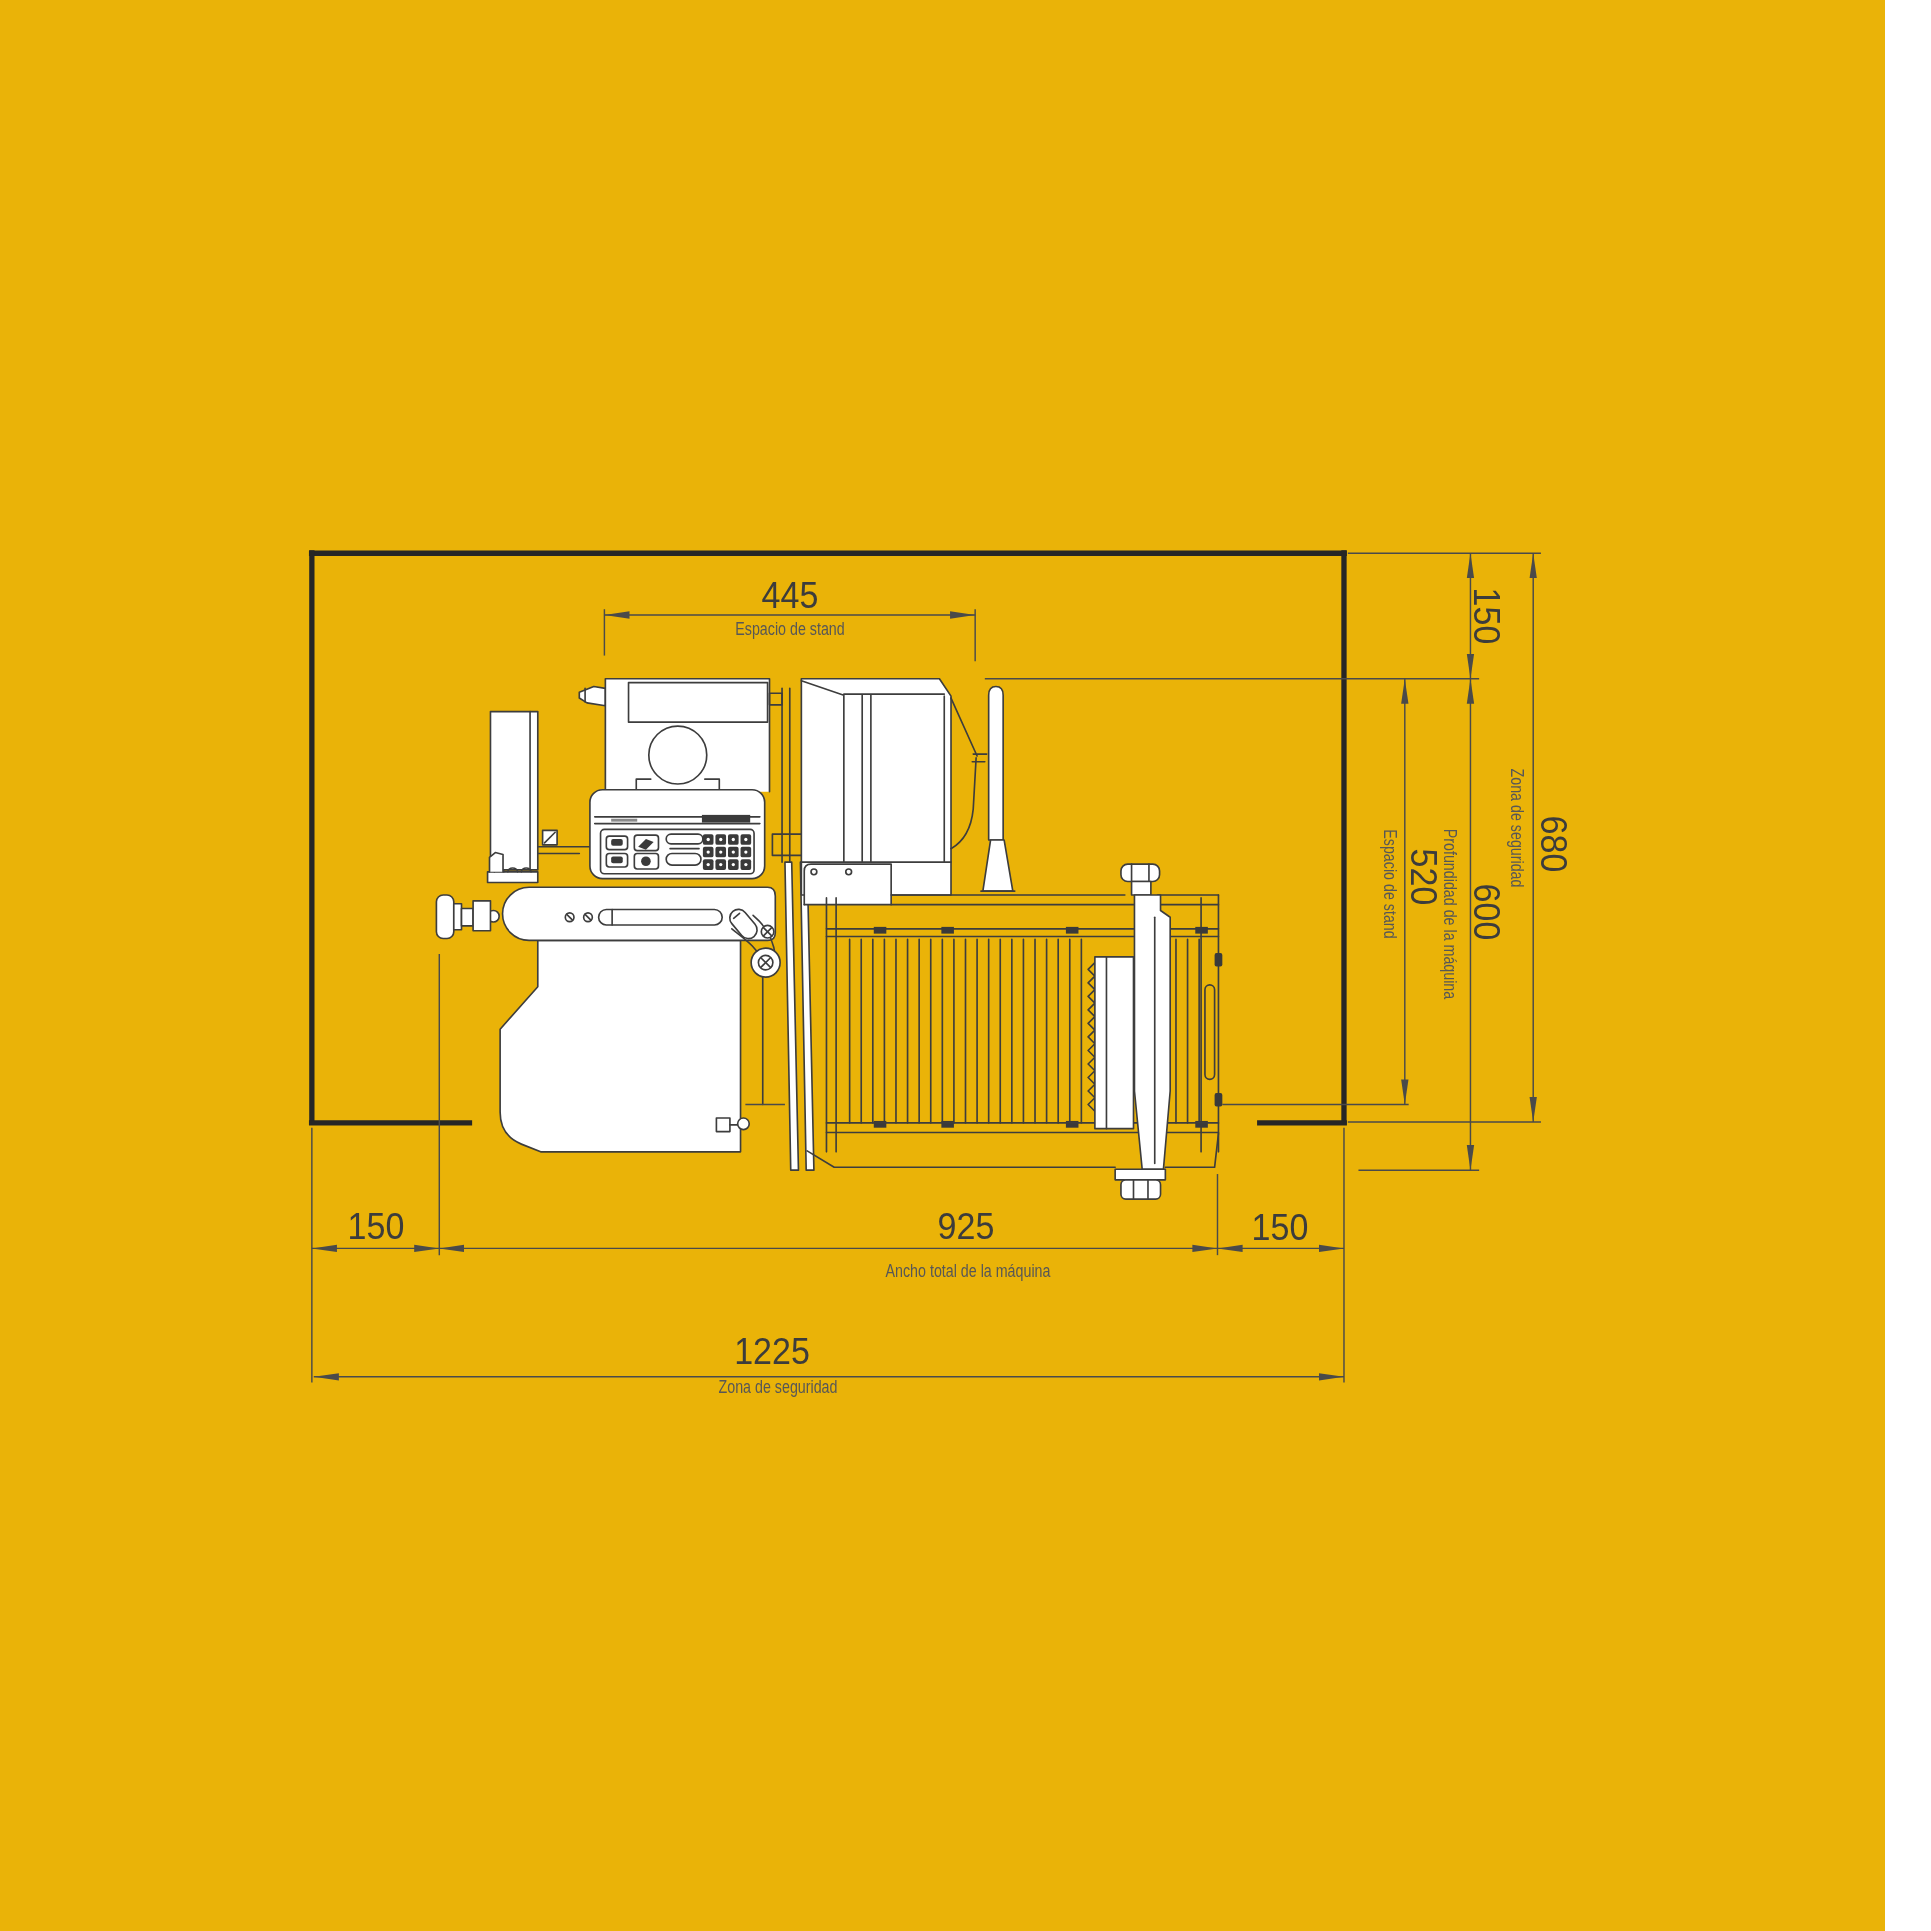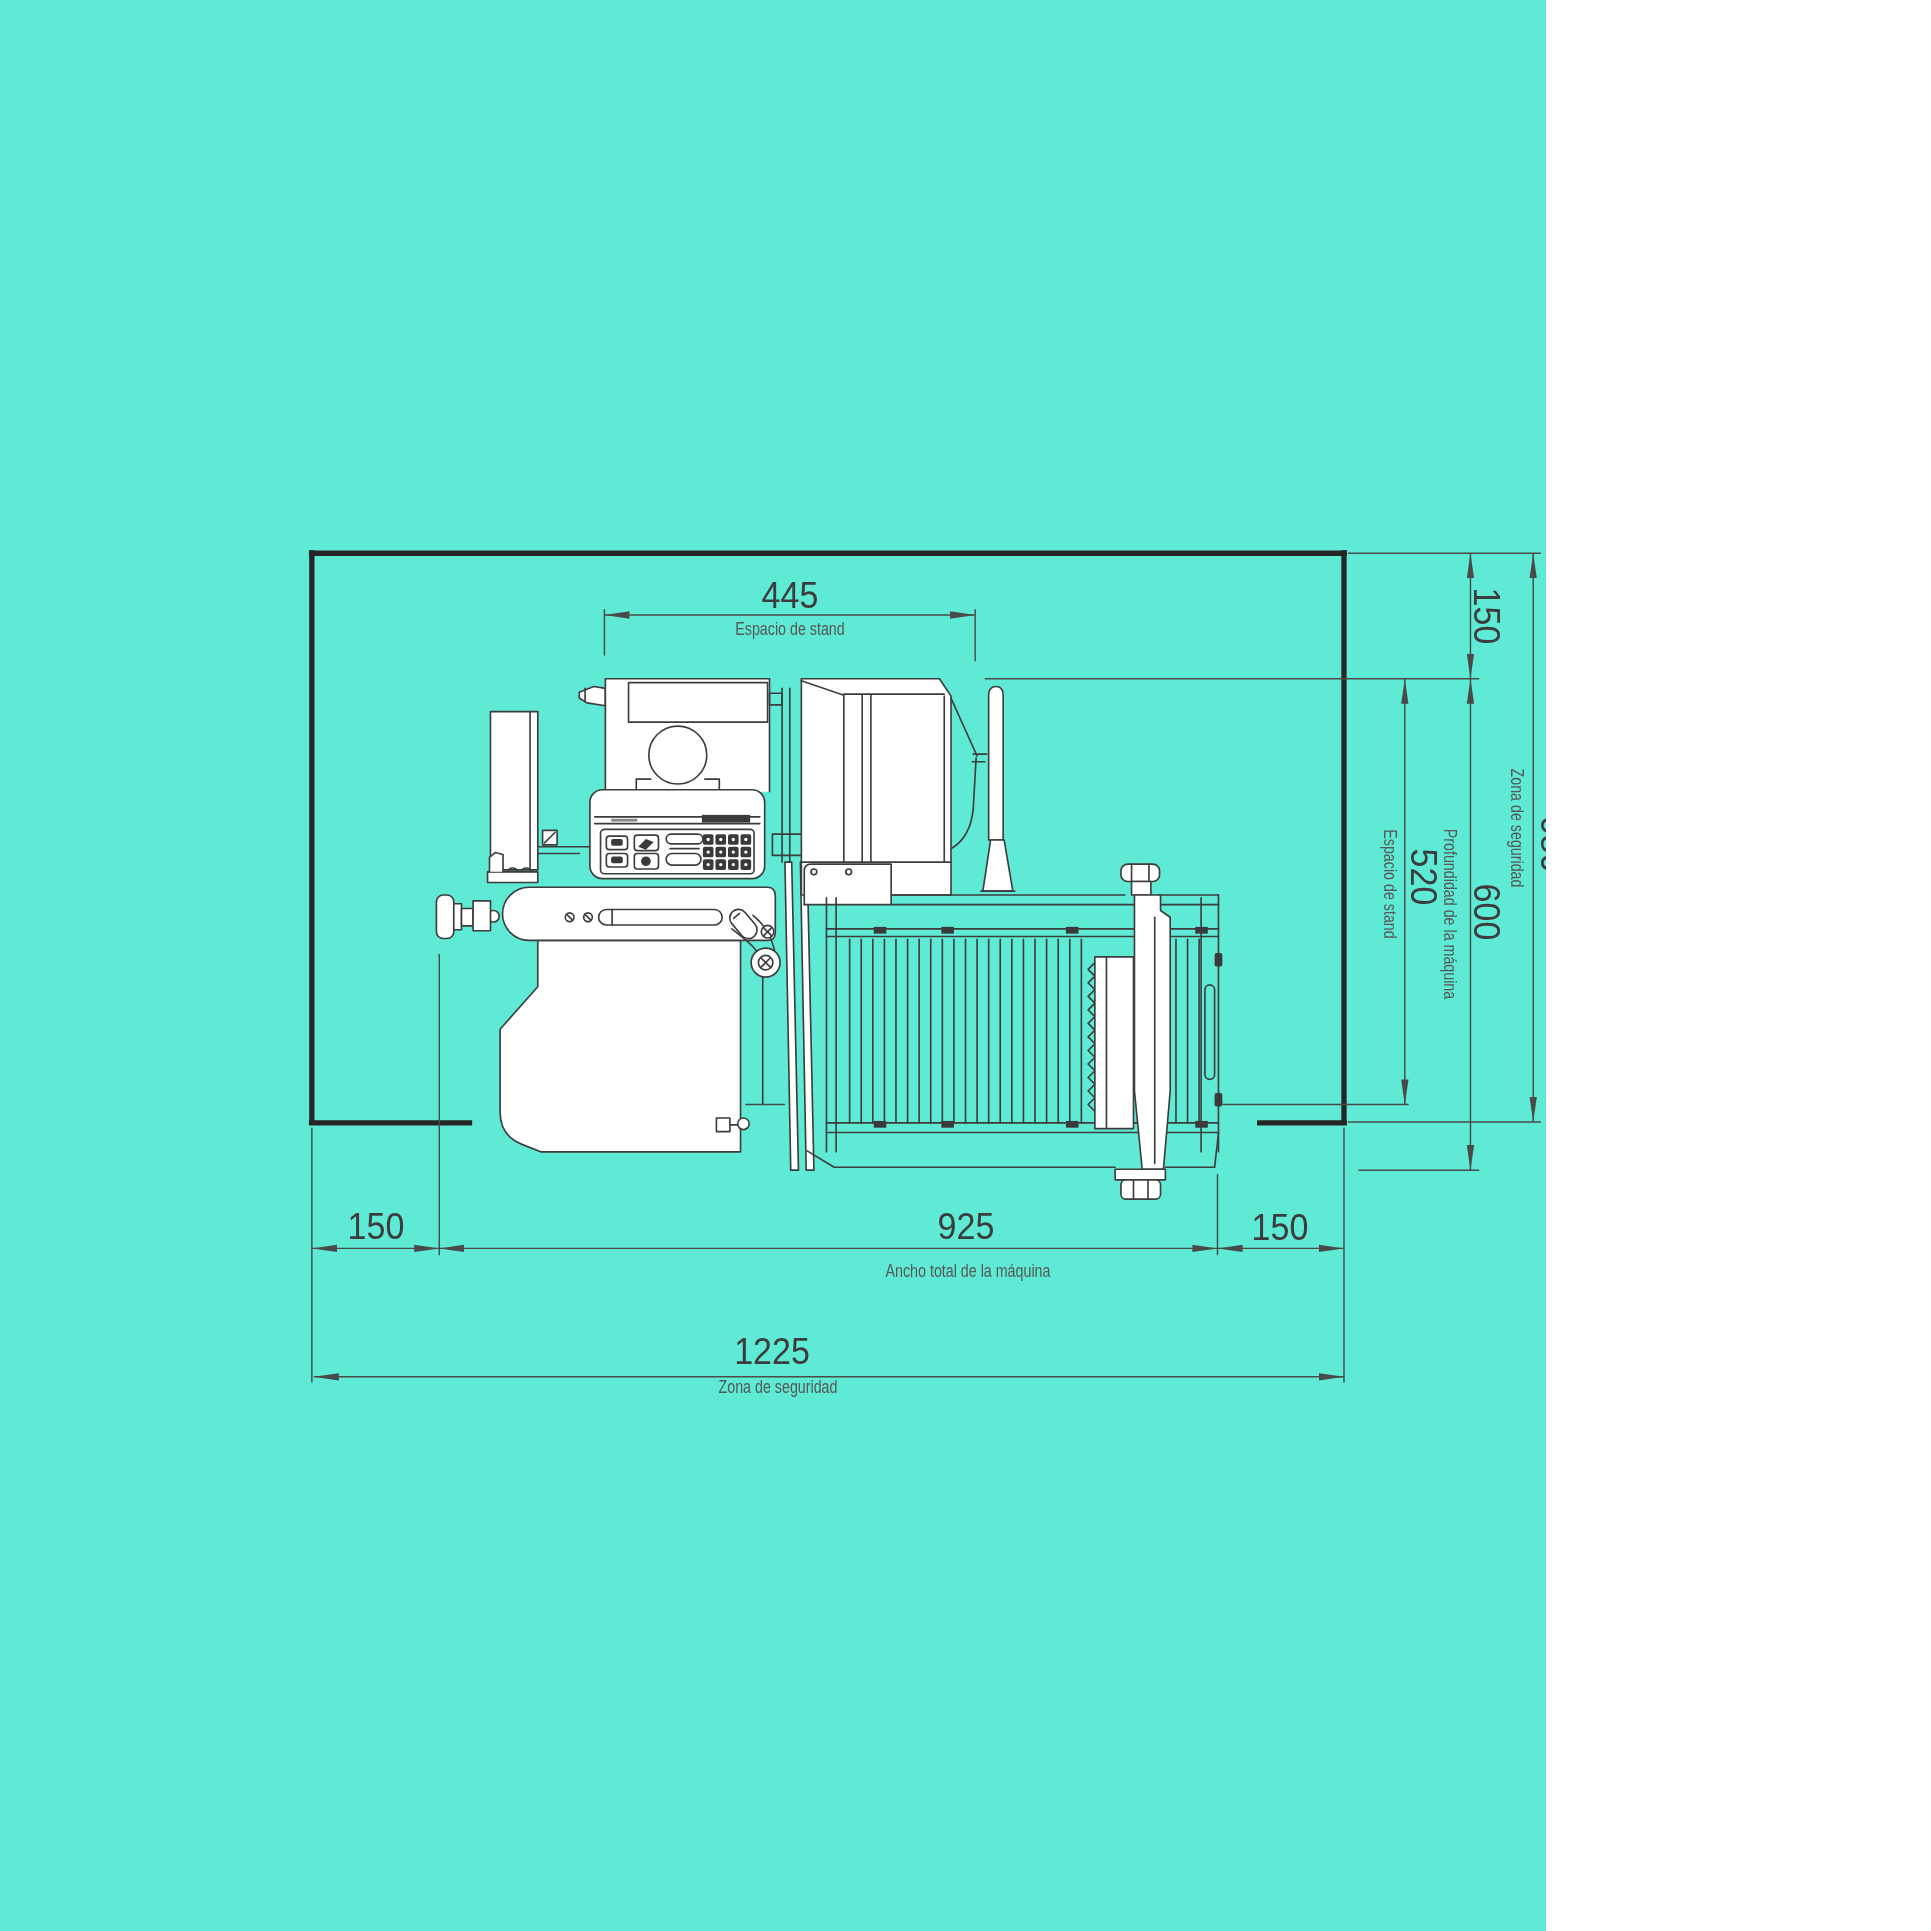--- a/index.html
+++ b/index.html
@@ -1,17 +1,17 @@
 <!DOCTYPE html>
 <html><head>
 <meta charset="utf-8">
 <style>
   html,body{margin:0;padding:0;background:#ffffff;}
   body{width:1931px;height:1931px;position:relative;font-family:"Liberation Sans",sans-serif;}
-  .canvas{position:absolute;left:0;top:0;width:1546px;height:1931px;background:#5eead4;overflow:hidden;}
+  .canvas{position:absolute;left:0;top:0;width:1885px;height:1931px;background:#eab308;overflow:hidden;}
   svg{position:absolute;left:0;top:0;}
   
   .mach line,.mach path,.mach rect,.mach circle{fill:none;stroke:#3d3d3d;stroke-width:1.7;stroke-linejoin:round;stroke-linecap:round;}
   .mach .f{fill:#ffffff;}
   .mach .d{fill:#3a3a3a;stroke:none;}
   .mach .dd{fill:#8a8a8a;stroke:none;}
   .mach .dot{fill:#ffffff;stroke:none;}
   .dims line{stroke:#4a4a4a;stroke-width:1.5;fill:none;}
   .bord line{stroke:#262626;stroke-width:5.5;fill:none;}
   

